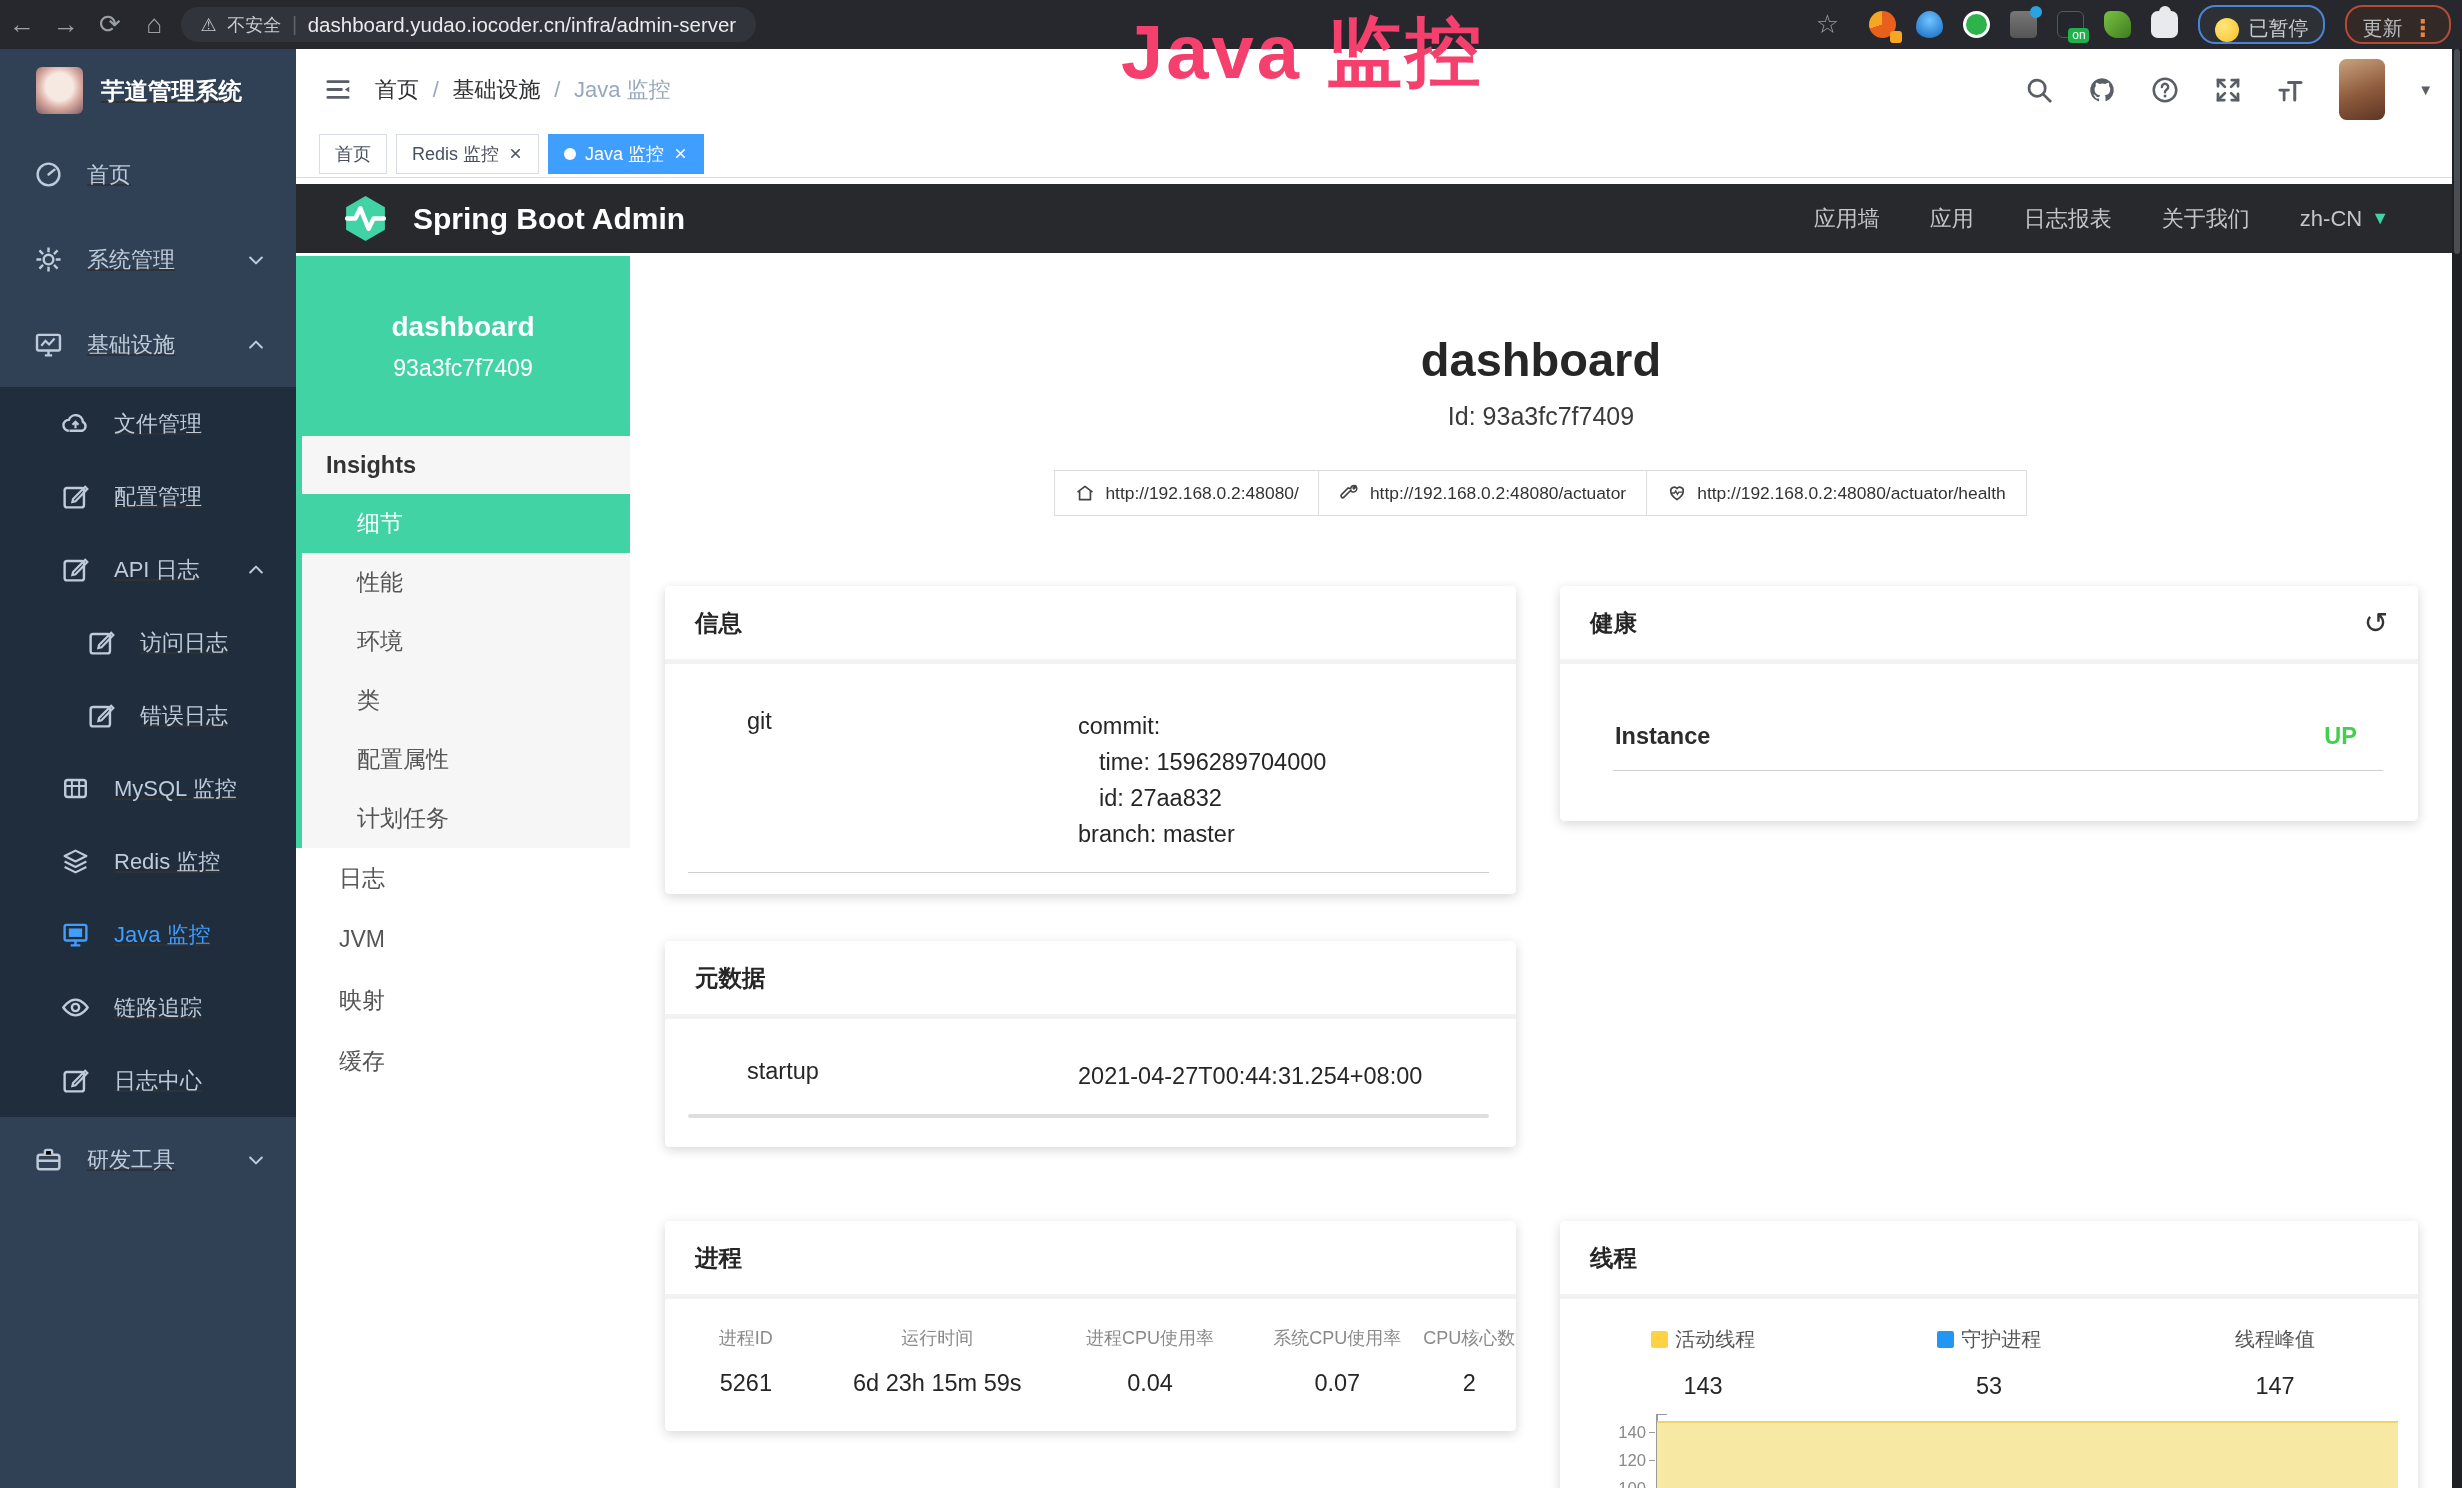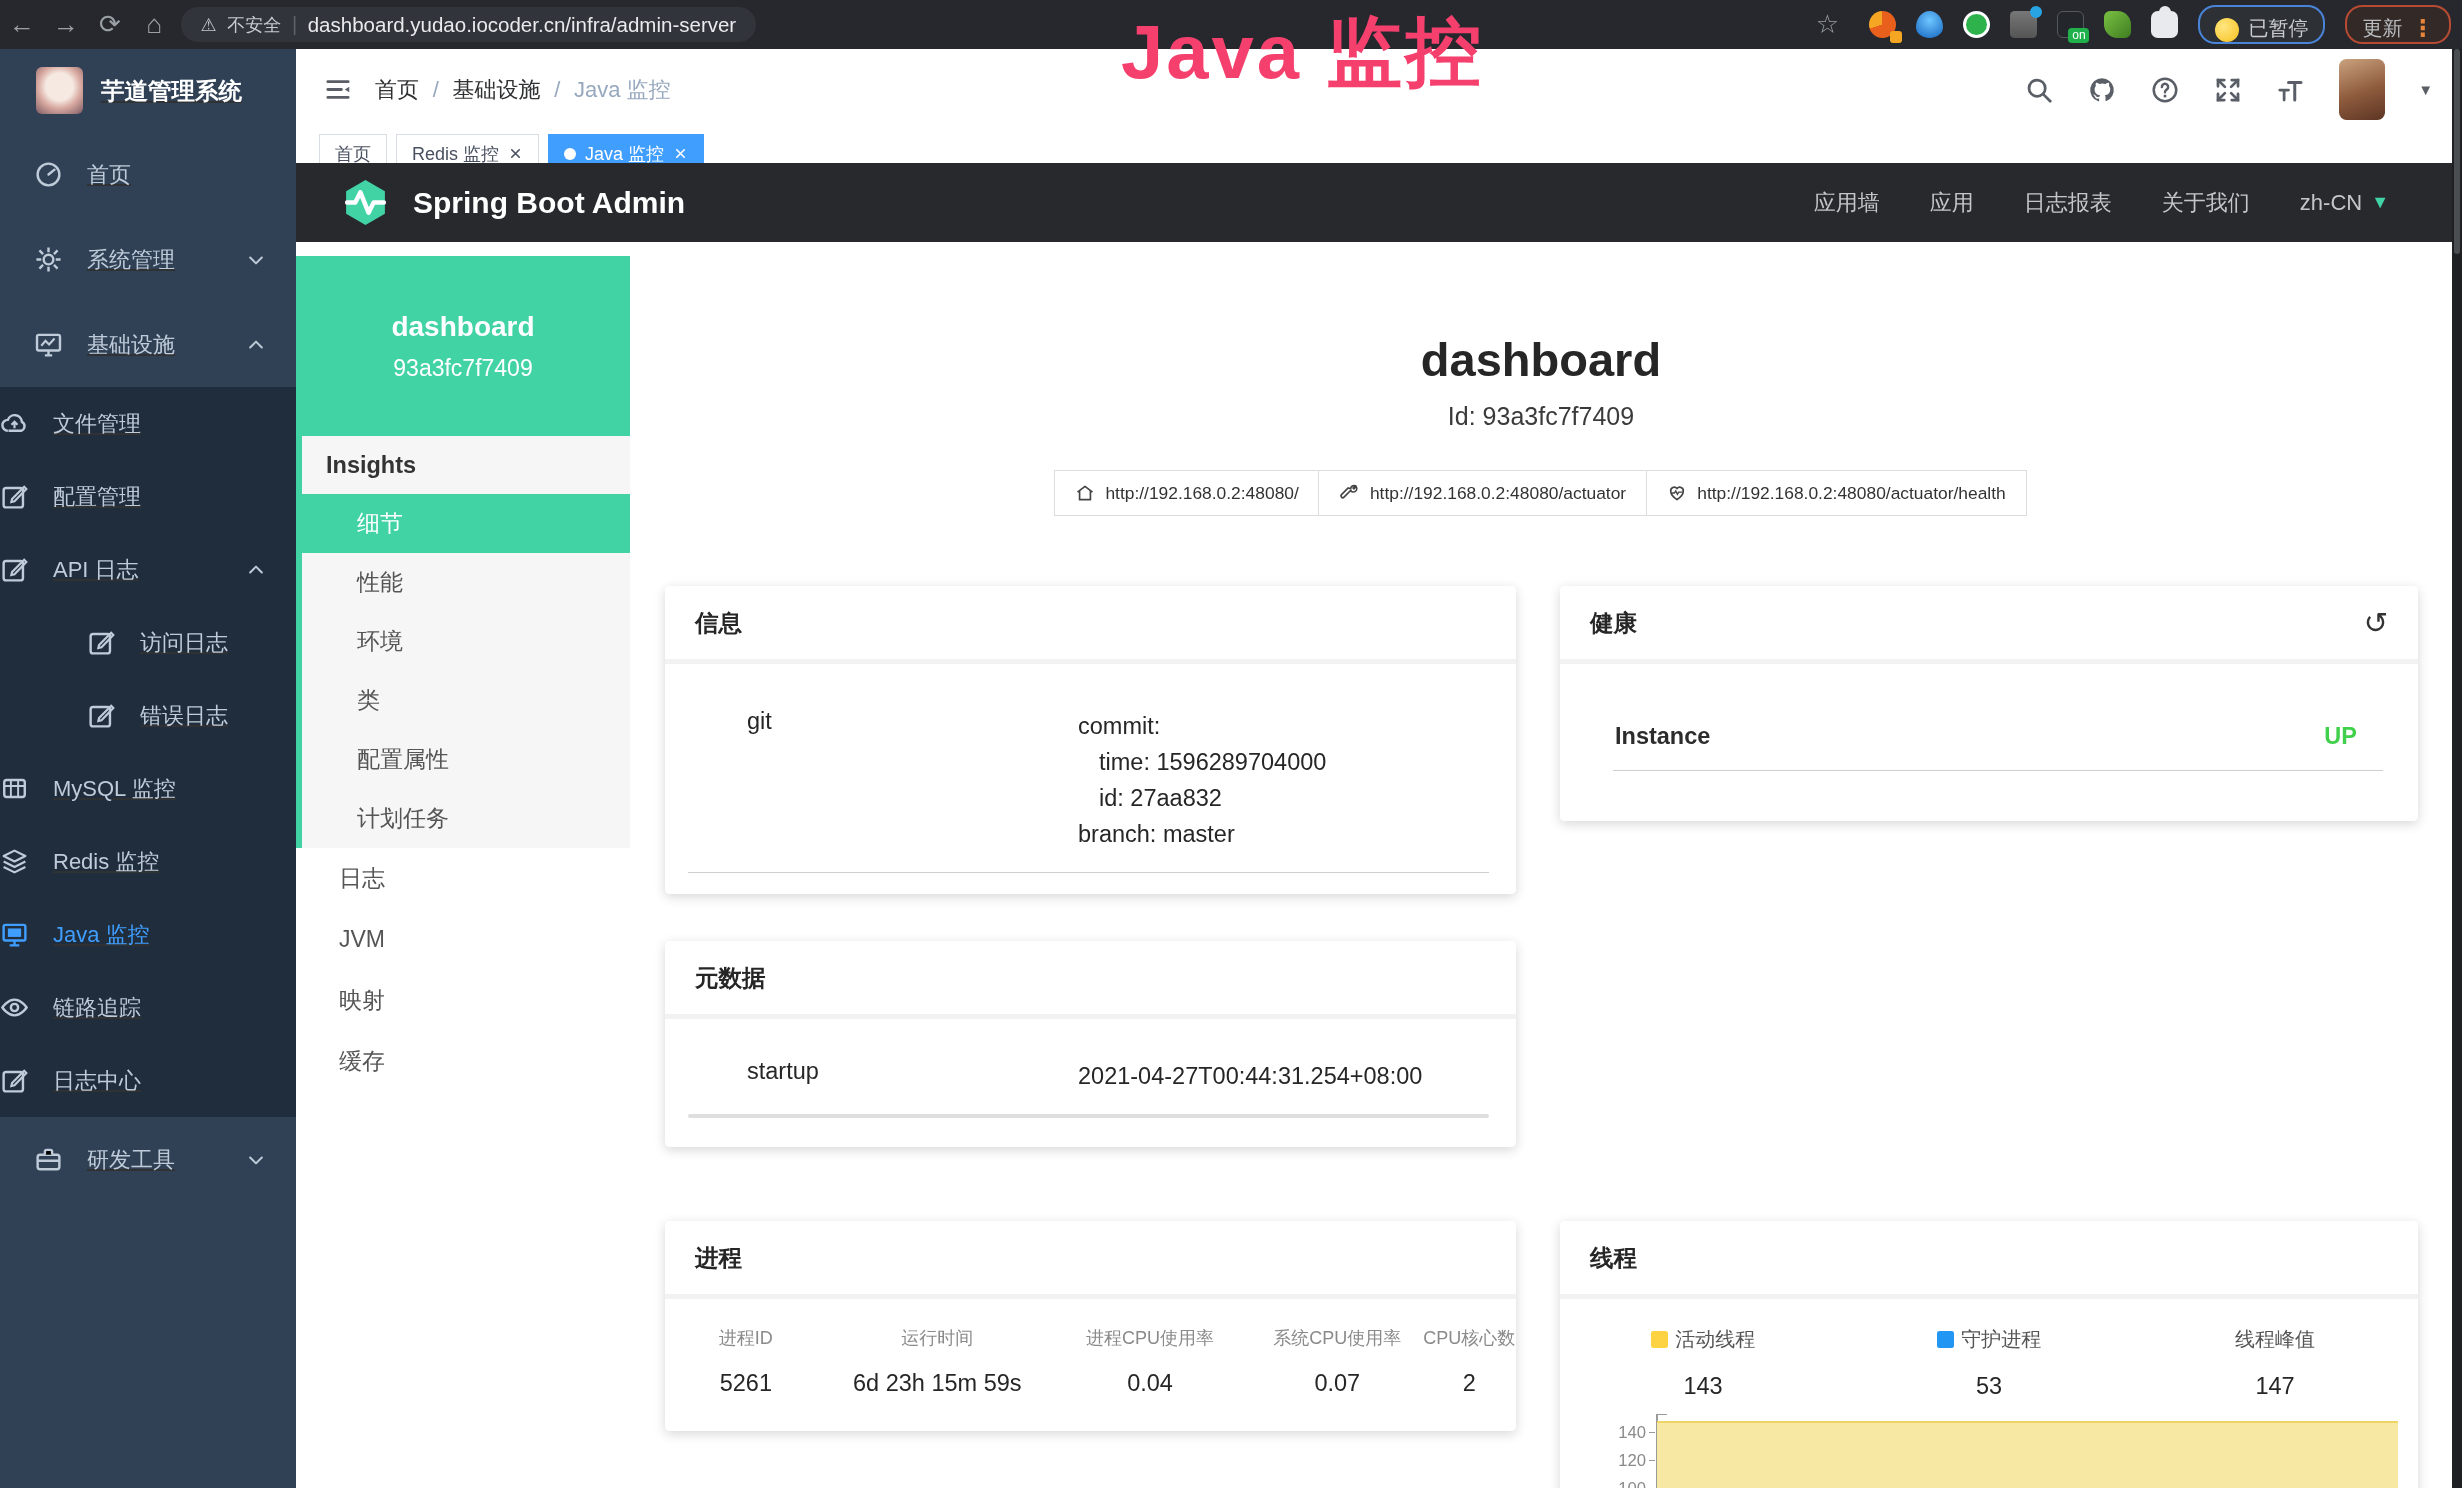--- a/index.html
+++ b/index.html
@@ -29,21 +29,21 @@
   
   .sidebar{left:0;top:49px;width:296px;height:1440px;background:#304156;z-index:5;text-decoration:underline;}
   .side-logo{height:83px;display:flex;align-items:center;gap:18px;padding-left:36px;}
   .logo-img{width:47px;height:47px;border-radius:6px;flex:0 0 auto;
             background:radial-gradient(circle at 50% 42%,#f5e9e2 0 38%,#d8a9a0 60%,#7c5a63 100%);}
   .side-title{color:#fff;font-size:23.5px;font-weight:700;}
   .mi{display:flex;align-items:center;color:#bfcbd9;font-size:22px;}
   .mi .ic{width:29px;height:29px;margin-right:24px;flex:0 0 auto;color:#bfcbd9;}
   .mi .chev{margin-left:auto;margin-right:30px;width:20px;height:20px;color:#bfcbd9;}
   .mi.l1{height:85px;padding-left:34px;}
-  .mi.l2{height:73px;}
+  .mi.l2{height:73px;padding-left:61px;}
   .mi.l3{height:73px;padding-left:87px;}
   .submenu{background:#1f2d3d;}
   .mi.active{color:#409eff;}
   .mi.active .ic{color:#409eff;}
   
   .app-header{left:296px;top:49px;width:2167px;height:81px;background:#fff;display:flex;align-items:center;z-index:6;}
   .hamburger{margin:0 21px 0 26px;width:32px;height:27px;color:#5a5e66;}
   .crumb{display:flex;align-items:center;gap:13.7px;font-size:22px;}
   .crumb .c-item{color:#303133;}
   .crumb .c-sep{color:#97a8be;}
@@ -55,21 +55,21 @@
   
   .tabbar{left:296px;top:130px;width:2167px;height:47px;background:#fff;border-bottom:1.5px solid #d8dce5;
           display:flex;align-items:center;gap:9px;padding-left:23px;z-index:6;}
   .tag{height:38px;border:1.5px solid #d8dce5;background:#fff;color:#495060;font-size:18px;
        display:flex;align-items:center;gap:9px;padding:0 15px;}
   .tag .tclose{width:15px;height:15px;color:#495060;}
   .tag.active{background:#409eff;border-color:#409eff;color:#fff;}
   .tag.active .tclose{color:#fff;}
   .tag .dot{width:12px;height:12px;border-radius:50%;background:#fff;}
   
-  .sba-header{left:296px;top:163px;width:2167px;height:79px;background:#27292d;display:flex;align-items:center;z-index:6;}
+  .sba-header{left:296px;top:184px;width:2167px;height:69px;background:#27292d;display:flex;align-items:center;z-index:6;}
   .sba-logo{width:55px;height:49px;margin:0 20px 0 42px;}
   .sba-brand{color:#fff;font-size:30px;font-weight:700;}
   .sba-nav{margin-left:auto;display:flex;align-items:center;gap:50px;padding-right:74px;color:#c4c6c9;font-size:22px;}
   .loc{display:flex;align-items:center;gap:9px;}
   .loc .lc{color:#42d3a5;font-size:18px;}
   
   .sba-side{left:296px;top:256px;width:334px;height:1233px;background:#fff;z-index:5;}
   .inst-head{height:180px;background:#42d3a5;color:#fff;display:flex;flex-direction:column;justify-content:center;align-items:center;gap:12px;}
   .inst-name{font-size:28px;font-weight:700;}
   .inst-id{font-size:23px;}

